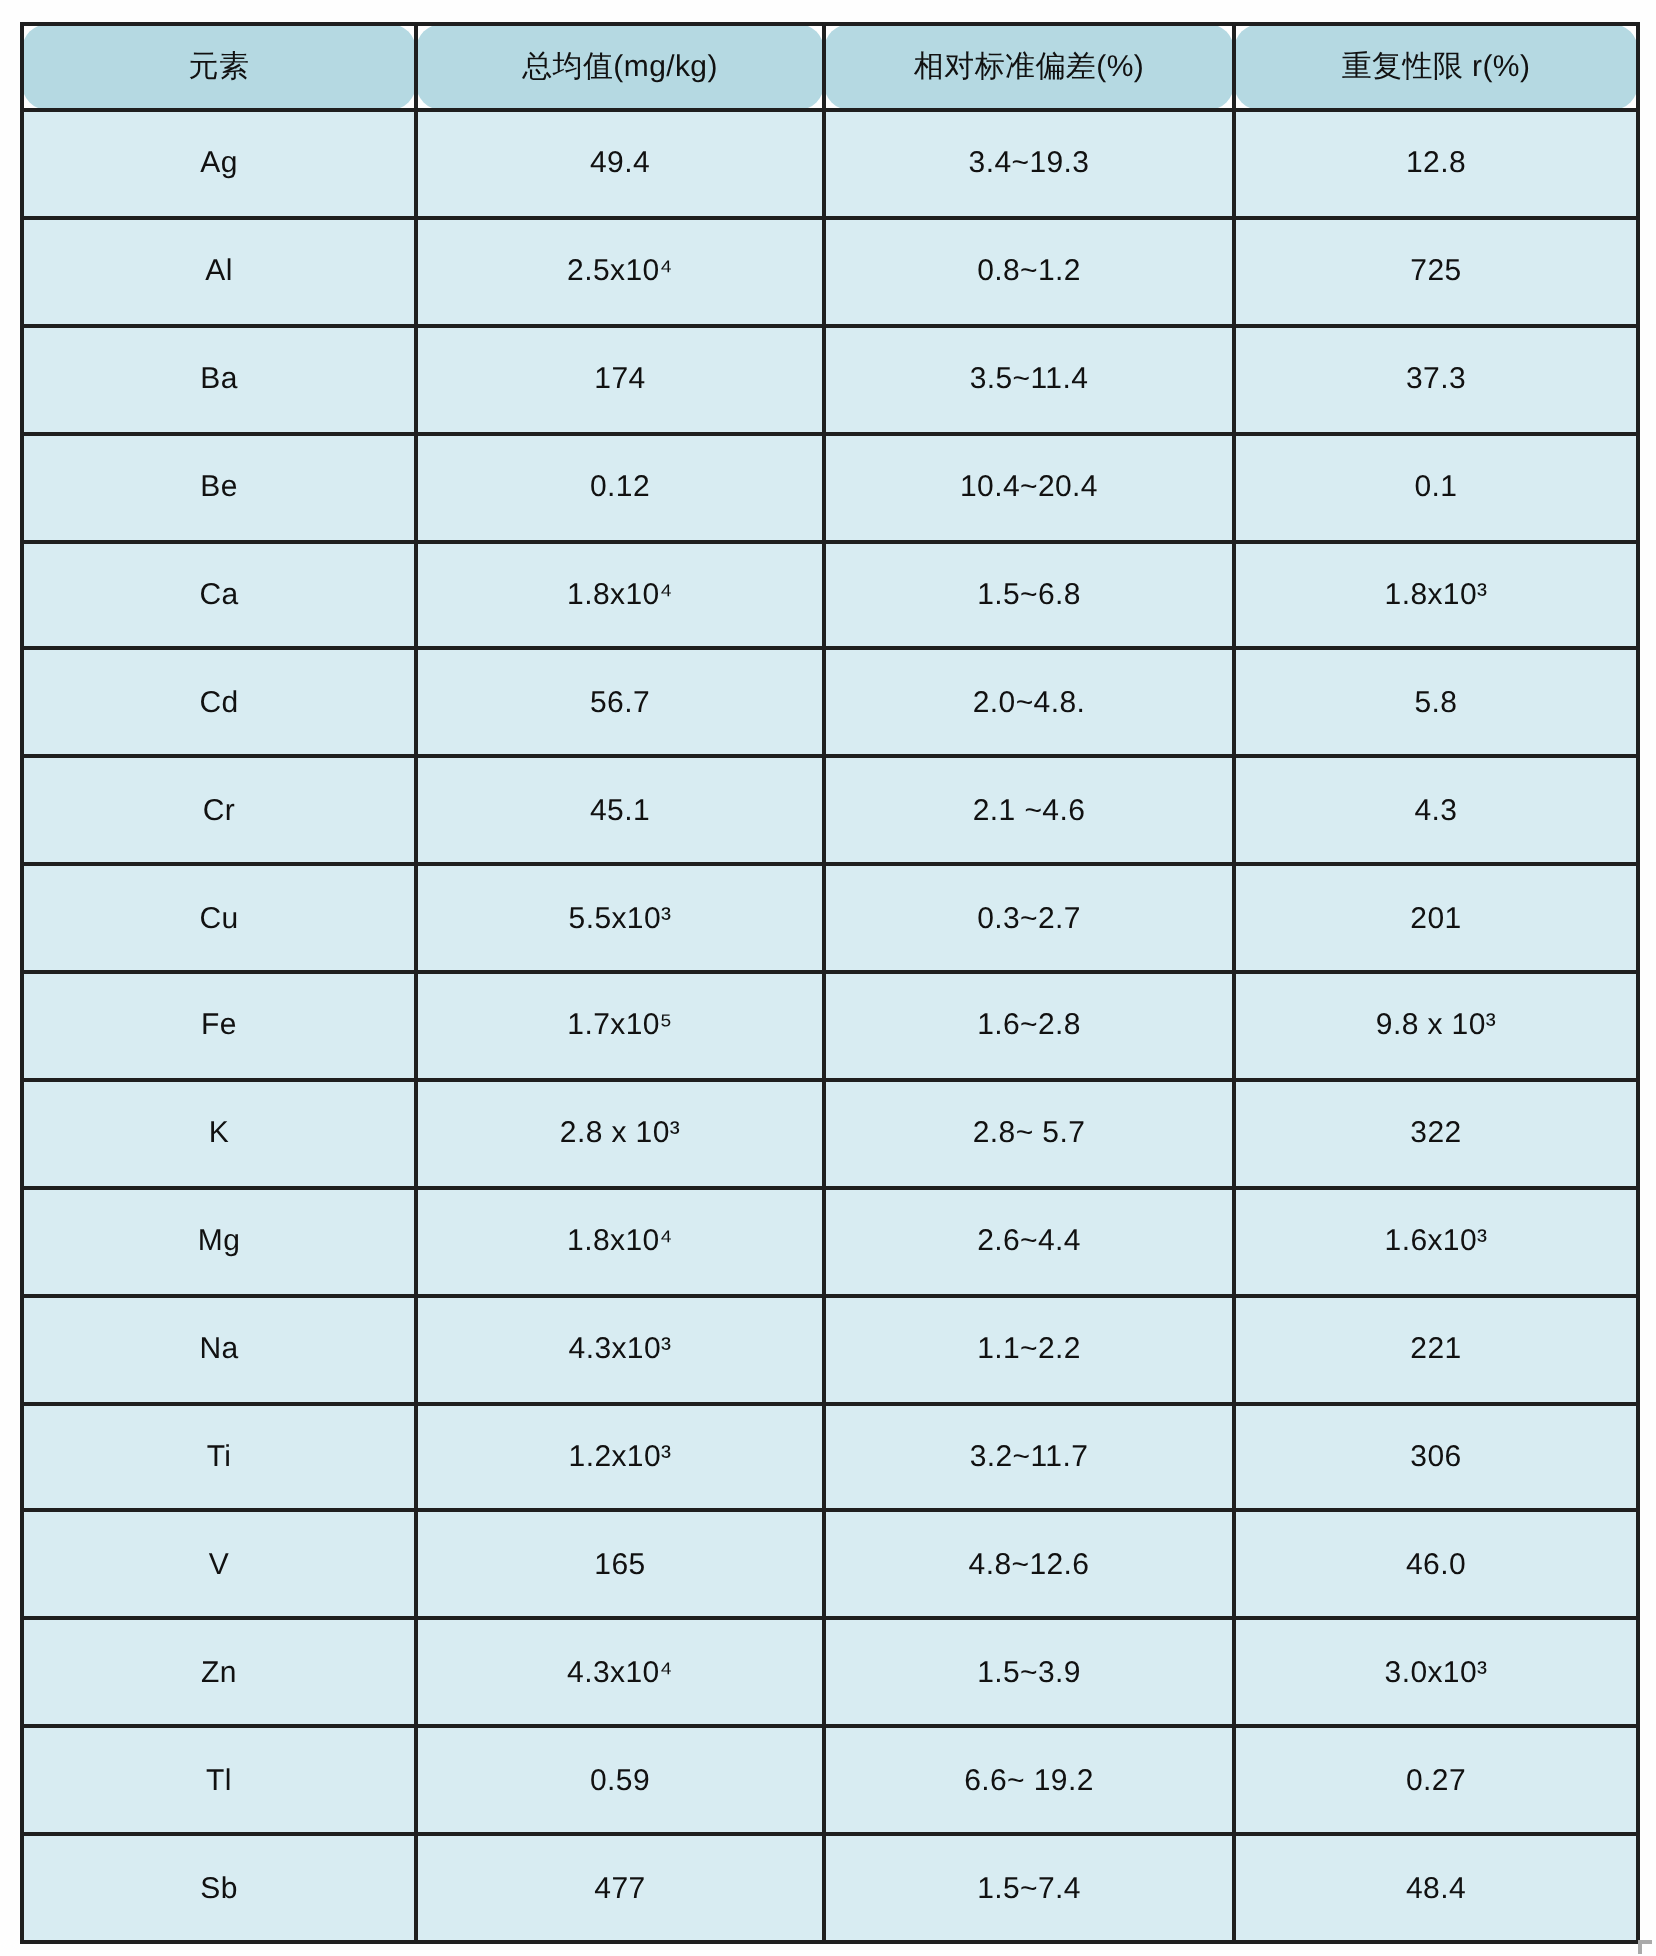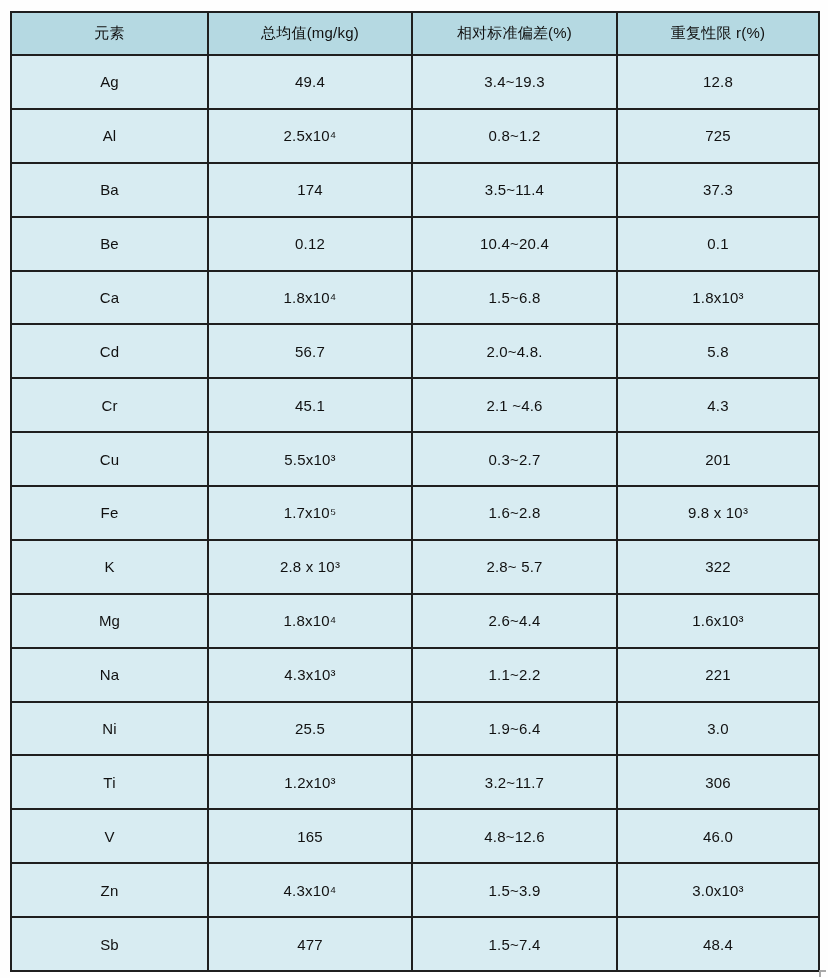--- a/index.html
+++ b/index.html
@@ -40,20 +40,21 @@
     text-align: center;
     vertical-align: middle;
     font-size: 15px;
     font-weight: 400;
     padding: 0 4px;
     letter-spacing: 0.2px;
   }
   table.data-table th {
     background: var(--header-bg);
     height: 43px;
+    border-radius: 13px;
   }
   table.data-table td {
     background: var(--row-bg);
     height: 41px;
   }
   col.c1 { width: 197px; }
   col.c2 { width: 204px; }
   col.c3 { width: 205px; }
   col.c4 { width: 202px; }
   .cursor-mark {
@@ -152,44 +153,44 @@
           <td>2.6~4.4</td>
           <td>1.6x10³</td>
         </tr>
         <tr>
           <td>Na</td>
           <td>4.3x10³</td>
           <td>1.1~2.2</td>
           <td>221</td>
         </tr>
         <tr>
-          <td>Ni</td>
-          <td>25.5</td>
-          <td>1.9~6.4</td>
-          <td>3.0</td>
-        </tr>
-        <tr>
           <td>Ti</td>
           <td>1.2x10³</td>
           <td>3.2~11.7</td>
           <td>306</td>
         </tr>
         <tr>
           <td>V</td>
           <td>165</td>
           <td>4.8~12.6</td>
           <td>46.0</td>
         </tr>
         <tr>
           <td>Zn</td>
           <td>4.3x10⁴</td>
           <td>1.5~3.9</td>
           <td>3.0x10³</td>
         </tr>
         <tr>
+          <td>Tl</td>
+          <td>0.59</td>
+          <td>6.6~ 19.2</td>
+          <td>0.27</td>
+        </tr>
+        <tr>
           <td>Sb</td>
           <td>477</td>
           <td>1.5~7.4</td>
           <td>48.4</td>
         </tr>
       </tbody>
   </table>
   <div class="cursor-mark"></div>
 </div>
 

